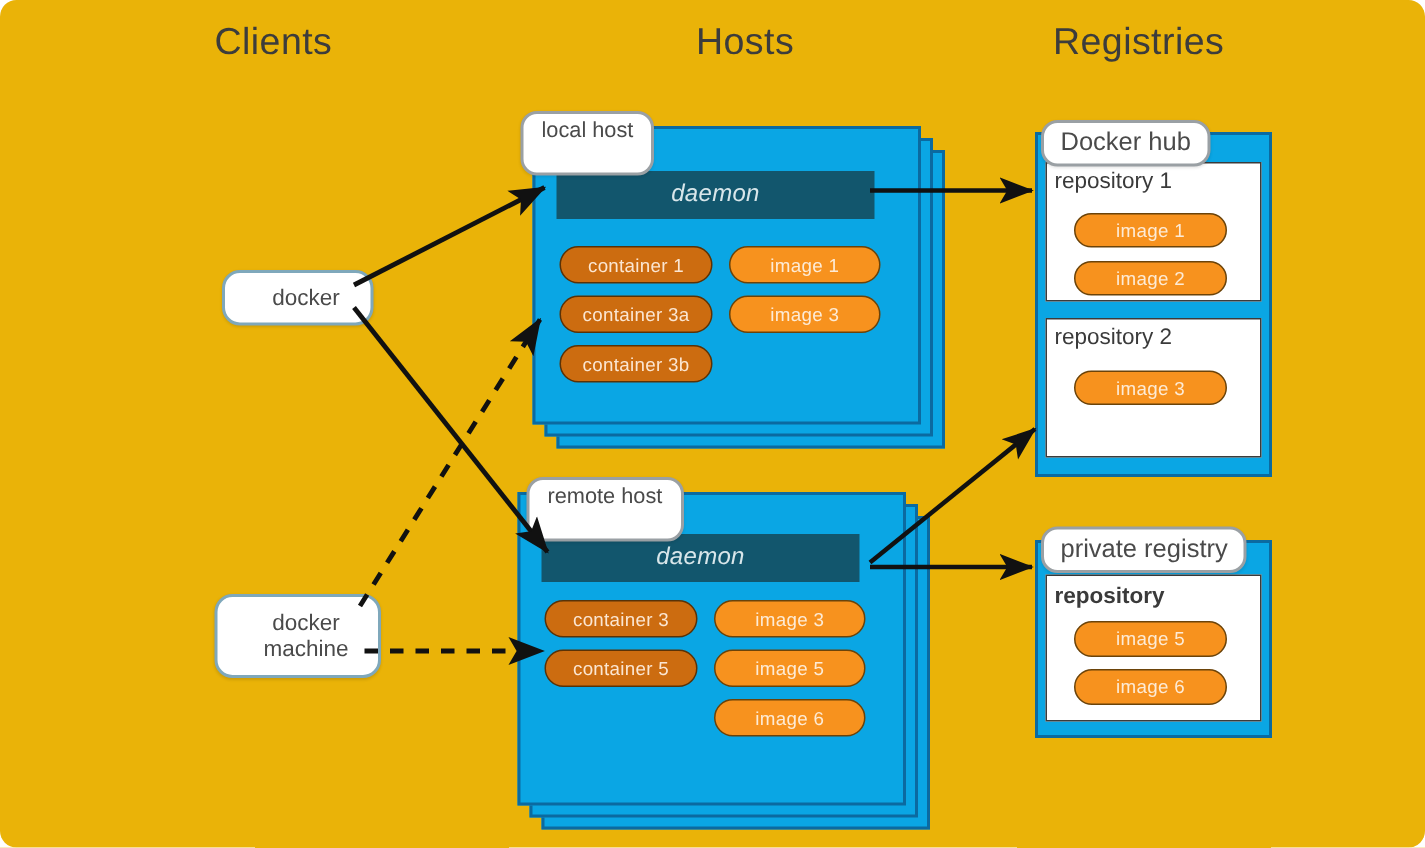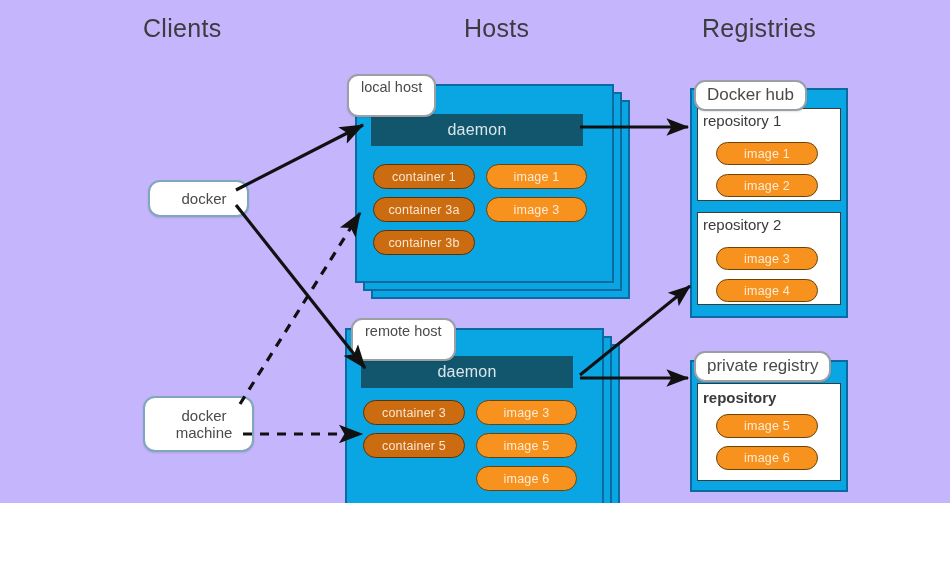--- a/index.html
+++ b/index.html
@@ -8,23 +8,24 @@
     padding: 0;
     background: #ffffff;
   }
   body {
     font-family: "Liberation Sans", sans-serif;
     -webkit-font-smoothing: antialiased;
   }
   #canvas {
     position: relative;
     width: 950px;
-    height: 503px;
-    background: #c4b5fd;
+    height: 565px;
+    background: #eab308;
     overflow: hidden;
+    border-radius: 11px;
   }
 
   
   .col-heading {
     position: absolute;
     font-size: 25px;
     color: #3c3c3c;
     font-weight: 400;
     letter-spacing: 0.3px;
     white-space: nowrap;
@@ -88,20 +89,21 @@
   .daemon-bar {
     position: absolute;
     background: #12566d;
     color: #d8e6ea;
     font-size: 16px;
     display: flex;
     align-items: center;
     justify-content: center;
     z-index: 11;
     letter-spacing: 0.2px;
+    font-style: italic;
   }
 
   .pill {
     position: absolute;
     border-radius: 13px;
     display: flex;
     align-items: center;
     justify-content: center;
     font-size: 12.5px;
     color: #fbe6d2;
@@ -217,21 +219,20 @@
   <div class="registry-label" style="left:694px; top:80px;">Docker hub</div>
 
   <div class="repo-box" style="left:697px; top:108px; width:144px; height:93px;"></div>
   <div class="repo-title" style="left:703px; top:112px;">repository 1</div>
   <div class="pill image" style="left:716px; top:142px; width:102px; height:23px;">image 1</div>
   <div class="pill image" style="left:716px; top:174px; width:102px; height:23px;">image 2</div>
 
   <div class="repo-box" style="left:697px; top:212px; width:144px; height:93px;"></div>
   <div class="repo-title" style="left:703px; top:216px;">repository 2</div>
   <div class="pill image" style="left:716px; top:247px; width:102px; height:23px;">image 3</div>
-  <div class="pill image" style="left:716px; top:279px; width:102px; height:23px;">image 4</div>
 
   <div class="registry-panel" id="panel-private-registry" style="left:690px; top:360px; width:158px; height:132px;">
   </div>
   <div class="registry-label" style="left:694px; top:351px;">private registry</div>
 
   <div class="repo-box" style="left:697px; top:383px; width:144px; height:98px;"></div>
   <div class="repo-title" style="left:703px; top:389px;font-weight:bold;">repository</div>
   <div class="pill image" style="left:716px; top:414px; width:102px; height:24px;">image 5</div>
   <div class="pill image" style="left:716px; top:446px; width:102px; height:24px;">image 6</div>
 

